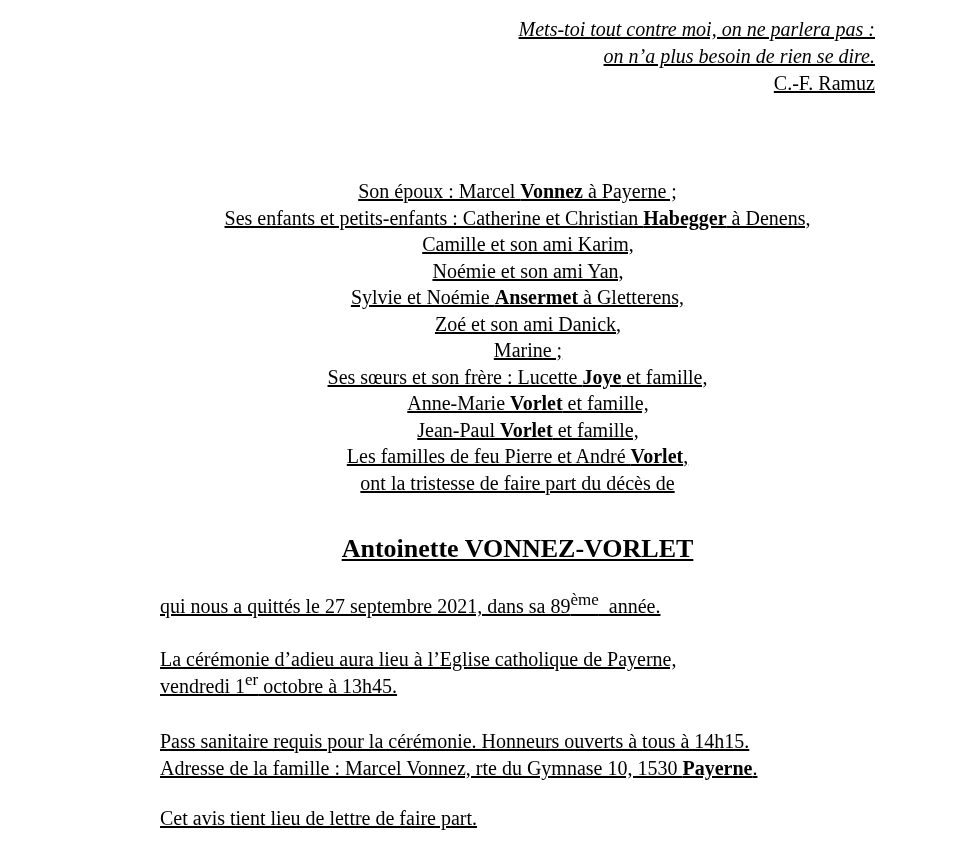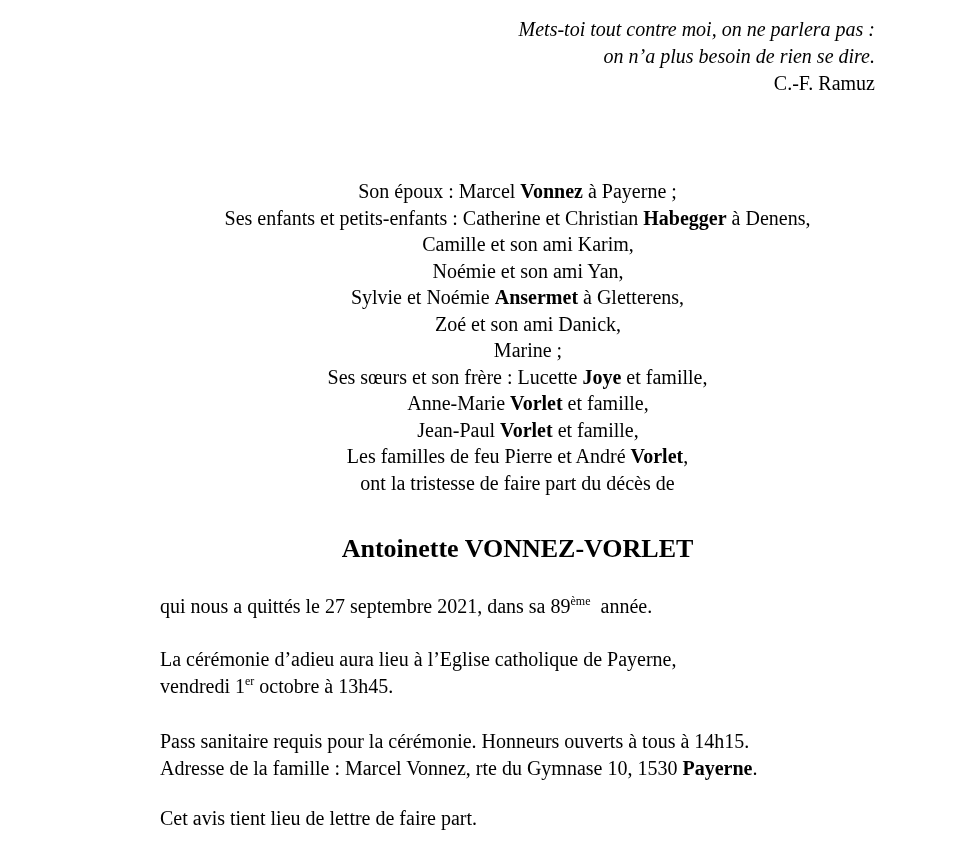--- a/index.html
+++ b/index.html
@@ -9,20 +9,21 @@
   }
   .page {
     position: relative;
     width: 941px;
     height: 855px;
     background: #ffffff;
     color: #000000;
     font-family: "Liberation Serif", "DejaVu Serif", serif;
     font-size: 20px;
     overflow: hidden;
+    text-decoration: underline;
   }
   .content {
     margin: 0 66px 0 160px; 
   }
   .quote {
     padding-top: 16px;
     text-align: right;
     font-style: italic;
     line-height: 27px;
   }
@@ -55,21 +56,21 @@
   .info {
     margin-top: 28px;
     line-height: 27px;
   }
   .footer {
     margin-top: 23px;
     line-height: 27px;
     text-align: left;
   }
   sup {
-    font-size: 12px;
+    font-size: 17px;
     line-height: 0;
   }
   strong { font-weight: bold; }
 </style>
 </head>
 <body>
 
 <div class="page">
   <div class="content">
 

